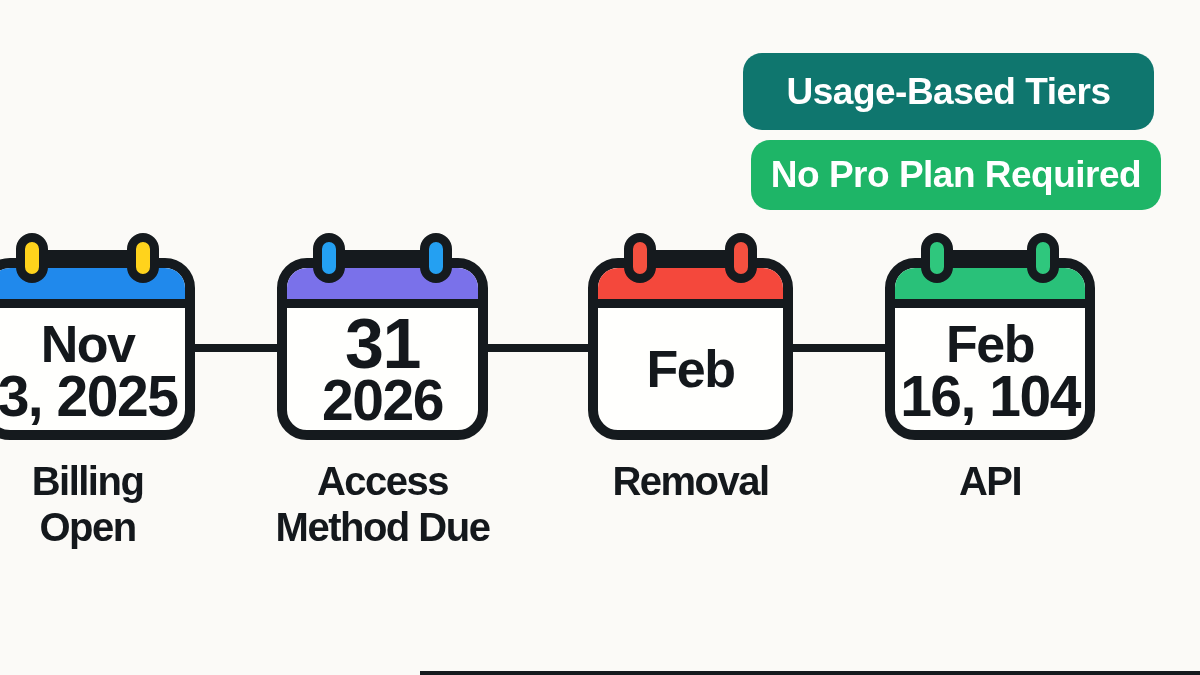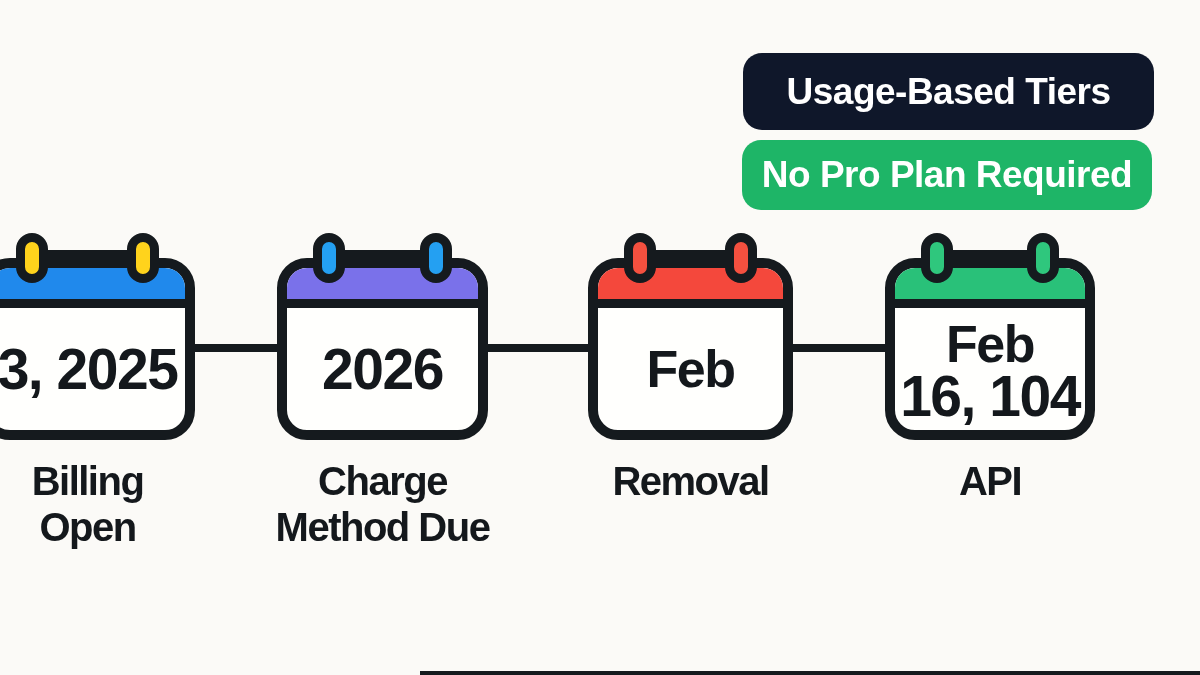--- a/index.html
+++ b/index.html
@@ -58,60 +58,62 @@
     color:#14181c; font-weight:bold; font-size:40px; line-height:46px; letter-spacing:-1.5px;
   }
 
   .bottom-line { position:absolute; left:420px; top:671px; width:780px; height:4px; background:#151a1e; }
 </style>
 </head>
 <body>
 
 <div class="stage" style="background: rgb(251, 250, 247);">
 
-  <div class="badge badge-blue" style="background: #0f172a;">
+  <div class="badge badge-blue" style="background: #0f766e;">
     <span>Usage-Based Tiers</span>
   </div>
 
-  <div class="badge badge-green" style="background: rgb(30, 181, 103);">
+  <div class="badge badge-green" style="background: rgb(30, 181, 103); margin-left: 9px;">
     <span>No Pro Plan Required</span>
   </div>
 
   <div class="connector c1"></div>
   <div class="connector c2"></div>
   <div class="connector c3"></div>
 
   <div class="event cal1">
     <div class="binder-bar"></div>
     <div class="cal-body">
       <div class="cal-header" style="background: rgb(32, 137, 236);"></div>
       <div class="cal-date">
+        <div class="d1">Nov</div>
         <div class="d2">3, 2025</div>
       </div>
     </div>
     <div class="ring r1" style="background: rgb(255, 211, 28);"></div>
     <div class="ring r2" style="background: rgb(255, 211, 28);"></div>
     <div class="event-label">
       <div>Billing</div>
       <div>Open</div>
     </div>
   </div>
 
   <div class="event cal2">
     <div class="binder-bar"></div>
     <div class="cal-body">
       <div class="cal-header" style="background: rgb(122, 113, 234);"></div>
       <div class="cal-date">
+        <div class="d1">31</div>
         <div class="d2">2026</div>
       </div>
     </div>
     <div class="ring r1" style="background: rgb(36, 160, 242);"></div>
     <div class="ring r2" style="background: rgb(36, 160, 242);"></div>
     <div class="event-label">
-      <div>Charge</div>
+      <div>Access</div>
       <div>Method Due</div>
     </div>
   </div>
 
   <div class="event cal3">
     <div class="binder-bar"></div>
     <div class="cal-body">
       <div class="cal-header" style="background: rgb(244, 72, 60);"></div>
       <div class="cal-date">
         <div class="d1">Feb</div>

